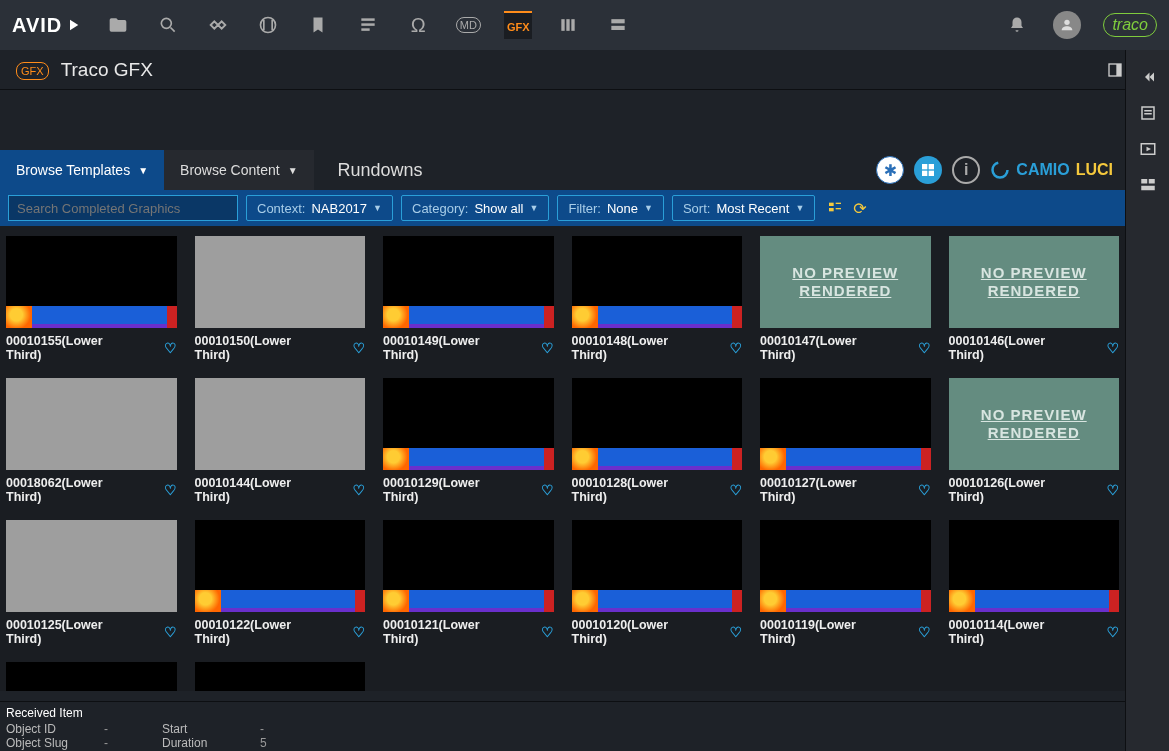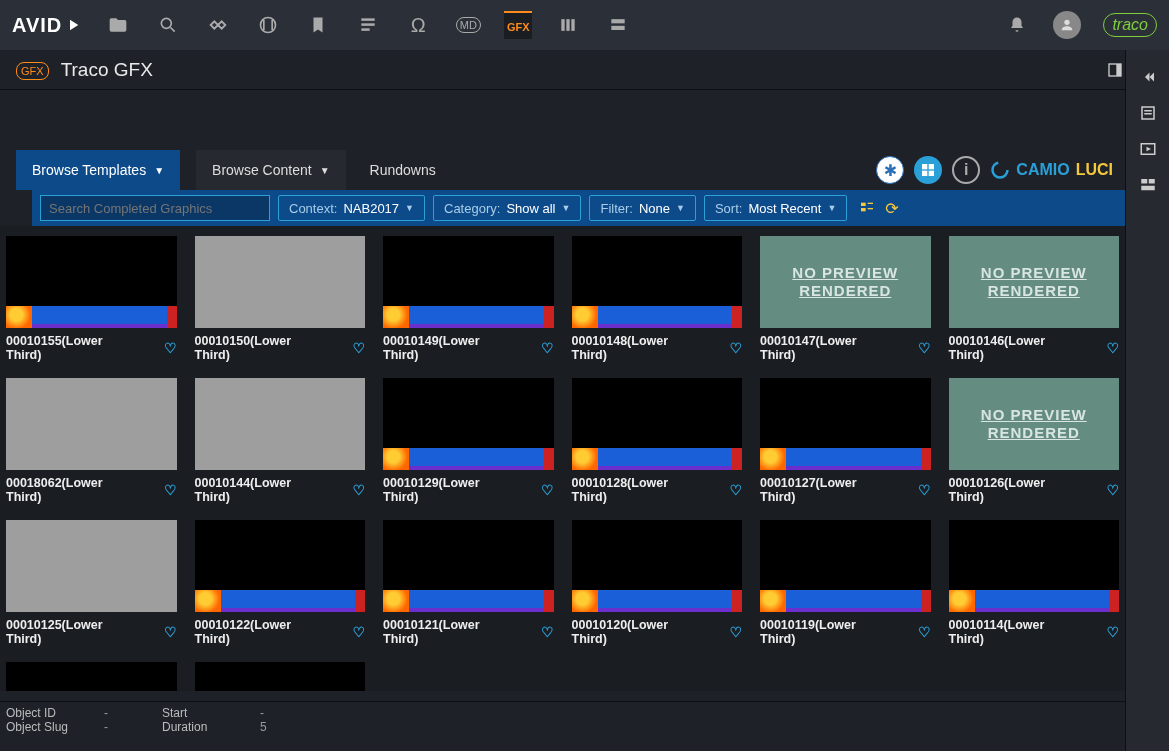--- a/index.html
+++ b/index.html
@@ -27,36 +27,36 @@
 
 
 .right-rail { position:absolute; right:0; top:50px; width:44px; height:701px; background:#26292f; display:flex; flex-direction:column; align-items:center; gap:18px; padding-top:18px; border-left:1px solid #0d0f12; }
 .right-rail .ritem { color:#999; cursor:pointer; }
 
 
 .main { position:absolute; left:0; top:150px; width:1125px; height:601px; background:#1e2228; }
 
 
 .tabs { height:40px; display:flex; align-items:center; }
-.tab { height:40px; padding:0 16px; display:flex; align-items:center; gap:8px; color:#ddd; font-size:14px; cursor:pointer; background:#26292f;margin-left:16px; }
+.tab { height:40px; padding:0 16px; display:flex; align-items:center; gap:8px; color:#ddd; font-size:14px; cursor:pointer; background:#26292f; }
 .tab.active { background:#0d4a8a; color:#fff; }
 .tab .caret { font-size:10px; }
-.tab-plain { padding:0 24px; color:#ddd; font-size:14px; cursor:pointer; }
+.tab-plain { padding:0 24px; color:#ddd; font-size:18px; cursor:pointer; }
 .tabs .toolbar { margin-left:auto; display:flex; align-items:center; gap:10px; padding-right:12px; }
 .toolbar .round { width:28px; height:28px; border-radius:50%; display:flex; align-items:center; justify-content:center; cursor:pointer; }
 .toolbar .sun { background:#fff; color:#2a6fb8; border:1px solid #2a6fb8; }
 .toolbar .grid { background:#2a9fd8; color:#fff; }
 .toolbar .info { border:2px solid #aaa; color:#aaa; font-weight:bold; }
 .camio-luci { display:flex; align-items:center; gap:6px; font-weight:bold; font-size:16px; }
 .camio-luci .c { color:#2a9fd8; }
 .camio-luci .camio { color:#2a9fd8; }
 .camio-luci .luci { color:#f5c93d; }
 
 
-.filterbar { height:36px; background:#0d4a8a; display:flex; align-items:center; gap:8px; padding:0 8px;margin-left:32px; }
+.filterbar { height:36px; background:#0d4a8a; display:flex; align-items:center; gap:8px; padding:0 8px; }
 .search-input { width:230px; height:26px; background:#0a3766; border:1px solid #2a9fd8; color:#88b3dd; padding:0 8px; font-size:13px; outline:none; }
 .filter-pill { height:26px; border:1px solid #2a9fd8; border-radius:2px; padding:0 10px; display:flex; align-items:center; gap:6px; color:#a8cde8; font-size:13px; cursor:pointer; background:transparent; }
 .filter-pill .val { color:#fff; }
 .filter-pill .caret { font-size:9px; }
 .filterbar .icons { margin-left:4px; display:flex; gap:10px; align-items:center; }
 .filterbar .icons .ic { color:#f5c93d; cursor:pointer; font-size:16px; }
 .refresh { color:#f5c93d; font-size:18px; }
 
 
 .grid-wrap { height:calc(100% - 76px - 60px); overflow-y:auto; padding:10px 6px 0 6px; background:#1a1d22; }
@@ -497,20 +497,21 @@
         <div class="pbtn">2</div>
         <div class="pbtn">3</div>
         <div class="pbtn">4</div>
         <div class="pbtn">›</div>
       </div>
   </div>
 
 </div>
 
 <div class="status">
+  <div class="title">Received Item</div>
   <div class="row">
     <span class="lbl">Object ID</span>
     <span class="val">-</span>
     <span class="lbl">Start</span>
     <span class="val">-</span>
   </div>
   <div class="row">
     <span class="lbl">Object Slug</span>
     <span class="val">-</span>
     <span class="lbl">Duration</span>

